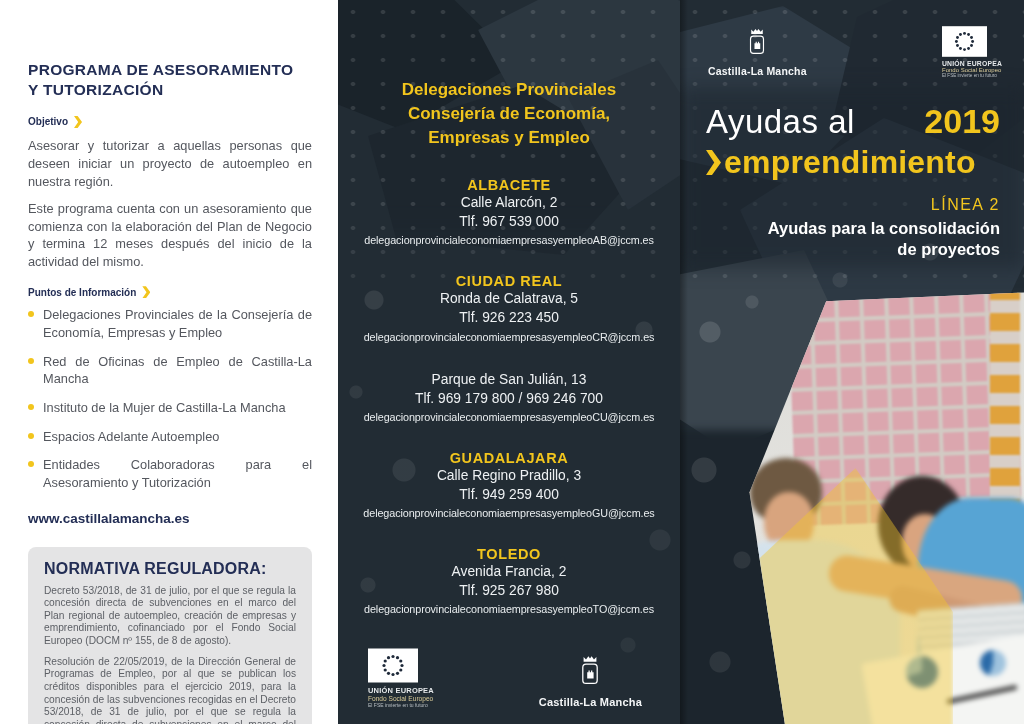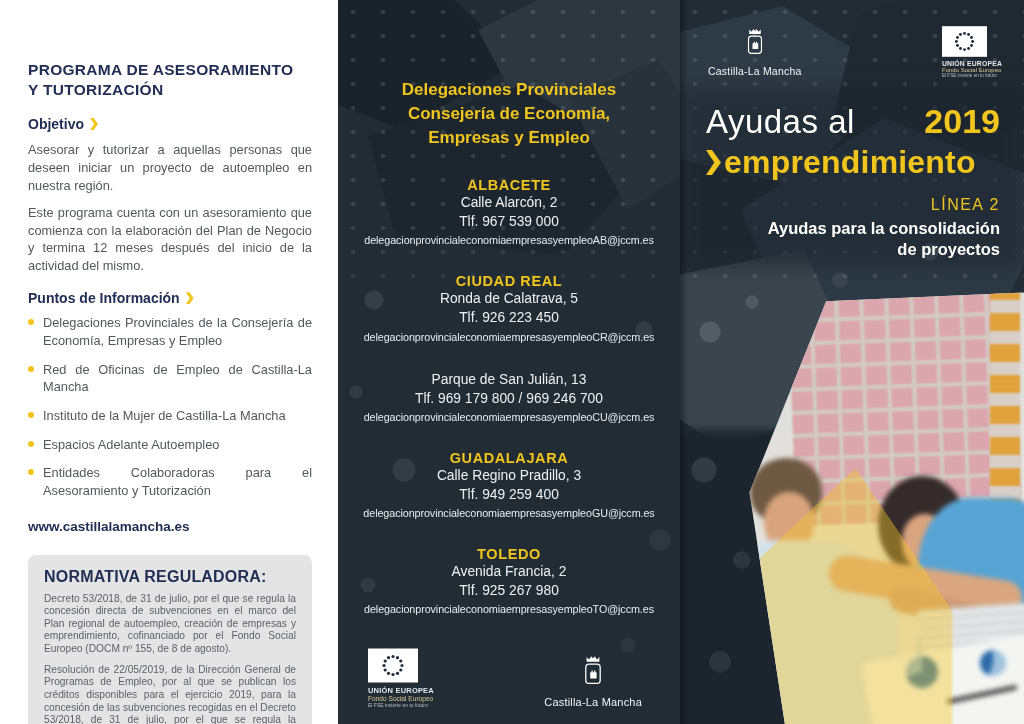--- a/index.html
+++ b/index.html
@@ -3,21 +3,21 @@
 <meta charset="utf-8">
 <style>
   * { margin:0; padding:0; box-sizing:border-box; }
   html,body { background:#ffffff; }
   body { font-family:"Liberation Sans", sans-serif; }
   .page { position:relative; width:1024px; height:724px; overflow:hidden; display:flex; background:#fff; }
 
   
   .panel-left { width:338px; height:692px; background:#fff; padding:60px 26px 0 28px; }
   .lp-title { color:#232e55; font-weight:bold; font-size:15.5px; line-height:1.32; letter-spacing:.3px; }
-  .sec-heading { display:flex; align-items:center; gap:6px; color:#232e55; font-weight:bold; font-size:14px; margin:15px 0 4px; }
+  .sec-heading { display:flex; align-items:center; gap:6px; color:#232e55; font-weight:bold; font-size:10px; margin:15px 0 4px; }
   .chev { width:8px; height:12px; background:#f2c51d; clip-path:polygon(0 0,45% 0,100% 50%,45% 100%,0 100%,52% 50%); flex:0 0 auto; }
   .lp-par { font-size:12.8px; color:#54575e; text-align:justify; line-height:1.4; margin:9px 0; }
   .bullets { list-style:none; margin-top:8px; }
   .bullets li { position:relative; padding-left:15px; font-size:12.8px; color:#54575e; text-align:justify; line-height:1.38; margin-bottom:11px; }
   .bullets li::before { content:""; position:absolute; left:0; top:5px; width:6px; height:6px; border-radius:50%; background:#f2c51d; }
   .website { display:block; font-weight:bold; color:#232e55; font-size:13.5px; margin-top:19px; text-decoration:none; }
   .norm-box { margin-top:21px; background:#e4e4e5; border-radius:8px; padding:13px 16px 6px; }
   .norm-box h3 { color:#232e55; font-size:16px; margin:0 0 7px; font-weight:bold; letter-spacing:.2px; }
   .norm-box p { font-size:10.2px; line-height:1.24; color:#5d6066; text-align:justify; margin:0 0 8px; }
 
@@ -57,21 +57,21 @@
 
   
   .eu-logo { text-align:left; }
   .eu-flag { display:block; width:50px; height:35px; }
   .eu-flag.sm { width:45px; height:31px; }
   .eu-l1 { font-size:7.5px; font-weight:bold; color:#e6e9eb; margin-top:3px; letter-spacing:.2px; }
   .eu-l2 { font-size:6.6px; color:#d9cb9a; }
   .eu-l3 { font-size:5px;  color:#b9bfc4; }
   .clm-logo { text-align:center; }
   .clm-emblem { display:block; width:40px; height:40px; margin:0 auto; }
-  .clm-text { font-size:11px; font-weight:normal; color:#f4f6f7; margin-top:3px; letter-spacing:.2px;text-align:center; }
+  .clm-text { font-size:11px; font-weight:bold; color:#f4f6f7; margin-top:3px; letter-spacing:.2px;text-align:center; }
 
   
   .panel-right { width:344px; height:724px; }
   .panel-right::before { content:""; position:absolute; left:0; top:0; bottom:0; width:8px;
     background:linear-gradient(90deg, rgba(0,0,0,.35), transparent); z-index:4; pointer-events:none; }
   .r-h1 { left:-40px; top:6px;  width:260px; height:180px; background:#2e3a45; clip-path:polygon(0 20%,55% 0,100% 40%,60% 100%,0 80%); }
   .r-h2 { left:150px; top:-46px; width:270px; height:210px; background:#202932; clip-path:polygon(10% 30%,60% 0,100% 50%,50% 100%,0 85%); }
   .r-h3 { left:60px; top:118px; width:320px; height:230px; background:#2d3944; clip-path:polygon(0 40%,45% 0,100% 30%,80% 90%,20% 100%); }
   .r-h4 { left:-30px; top:250px; width:220px; height:200px; background:#3a454e; clip-path:polygon(0 15%,70% 0,100% 70%,35% 100%,0 75%); filter:blur(3px); }
   .r-h5 { left:-20px; top:430px; width:140px; height:300px; background:#1c252d; filter:blur(4px); }

